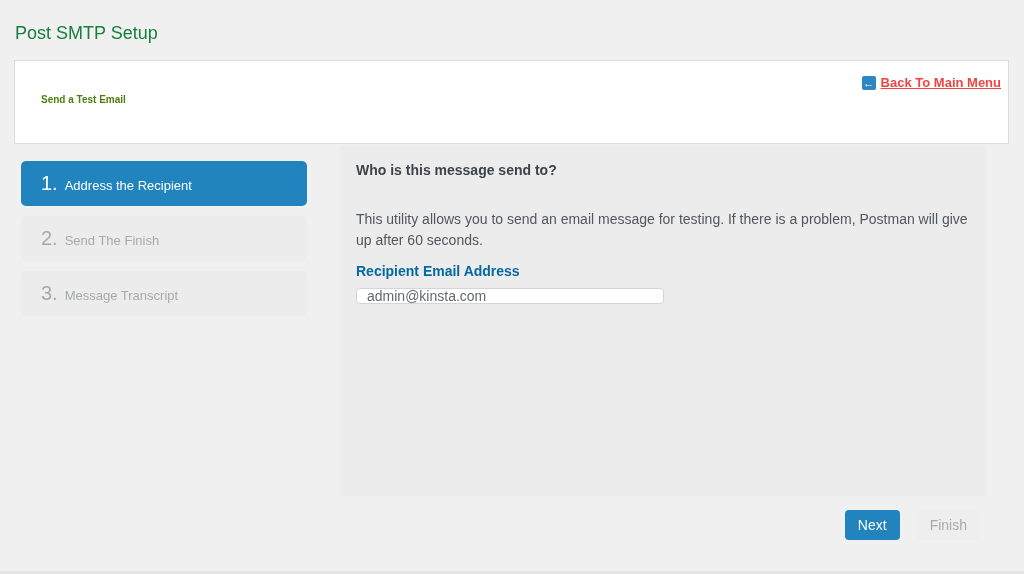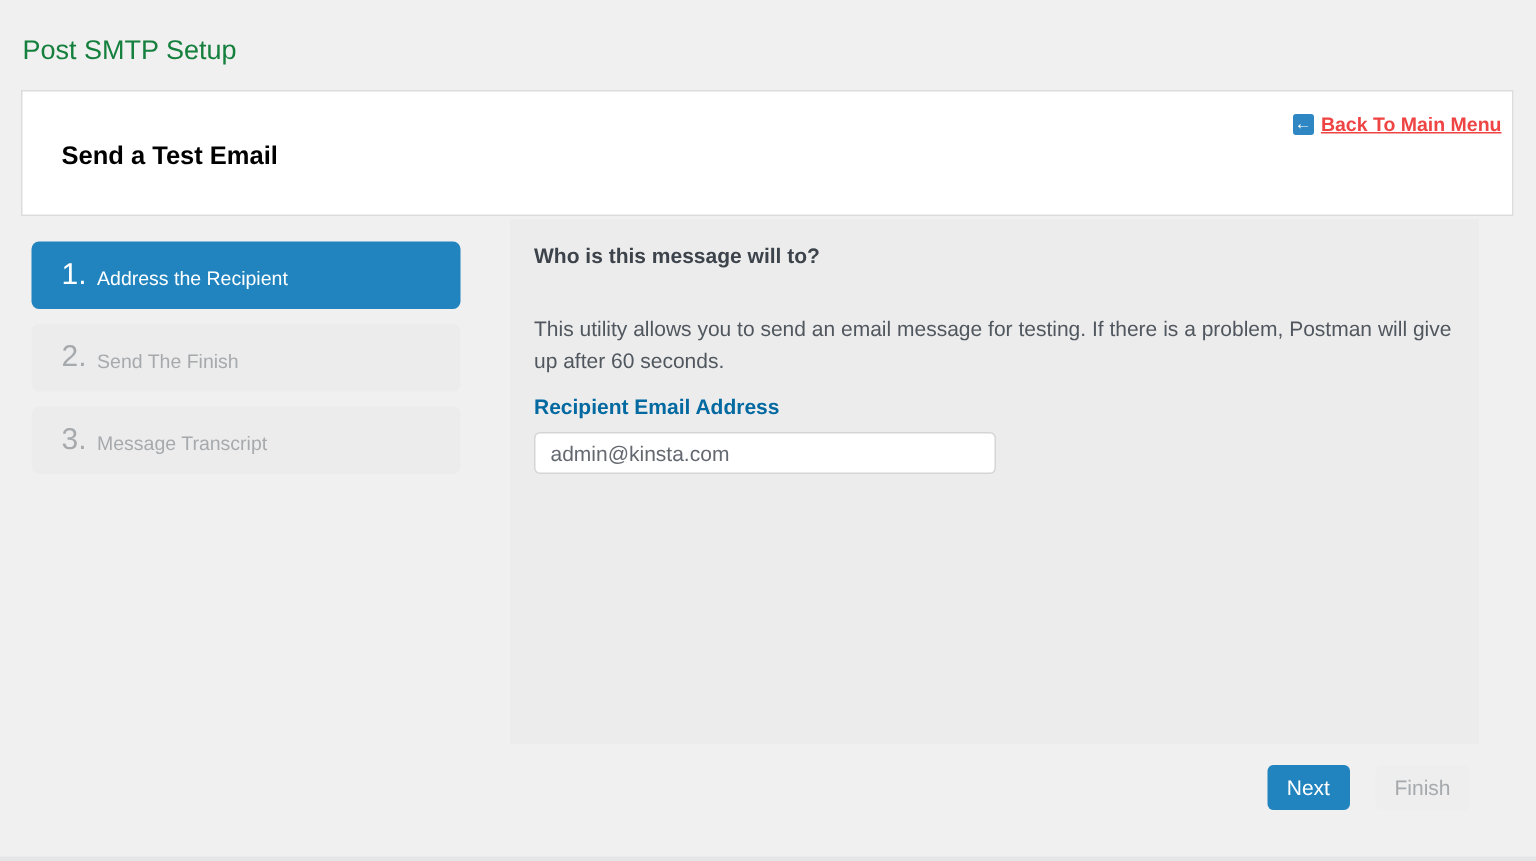--- a/index.html
+++ b/index.html
@@ -16,21 +16,21 @@
     line-height: 1.3;
   }
   .header-card {
     position: absolute; left: 14px; top: 60px;
     width: 995px; height: 84px;
     background: #ffffff;
     border: 1px solid #dcdcde;
   }
   .card-title {
     position: absolute; left: 26px; top: 33px;
-    font-size: 17px; font-weight: 700; color: #000000;
+    font-size: 10px; font-weight: 700; color: #4d7c0f;
   }
   .back-link-wrap {
     position: absolute; right: 7px; top: 14px;
     display: flex; align-items: center; gap: 5px;
   }
   .back-icon {
     width: 14px; height: 14px;
     background: #2e87c3; border-radius: 2px;
     color: #ffffff; font-size: 11px; line-height: 14px;
     text-align: center; display: inline-block;
@@ -72,21 +72,21 @@
   }
   .field-label {
     display: block;
     margin-top: 13px;
     font-size: 14px; font-weight: 700; color: #0369a1;
     line-height: 15px;
   }
   .email-input {
     display: block;
     margin-top: 9px;
-    width: 308px; height: 28px;
+    width: 308px; height: 16px;
     background: #ffffff;
     border: 1px solid #d5d5d5;
     border-radius: 4px;
     padding: 0 10px;
     font-family: "Liberation Sans", sans-serif;
     font-size: 14px; color: #646970;
     outline: none;
   }
   .actions {
     position: absolute; top: 510px; right: 44px;
@@ -131,21 +131,21 @@
     <span class="step-number">2.</span>
     <span class="step-label">Send The Finish</span>
   </li>
   <li class="step disabled">
     <span class="step-number">3.</span>
     <span class="step-label">Message Transcript</span>
   </li>
 </ul>
 
 <div class="content-panel">
-  <h2 class="content-heading">Who is this message will to?</h2>
+  <h2 class="content-heading">Who is this message send to?</h2>
   <p class="content-description">This utility allows you to send an email message for testing. If there is a problem, Postman will give up after 60 seconds.</p>
   <label class="field-label">Recipient Email Address</label>
   <input class="email-input" type="text" value="admin@kinsta.com" style="">
 </div>
 
 <div class="actions">
   <button class="btn btn-next">Next</button>
   <button class="btn btn-finish">Finish</button>
 </div>
 

